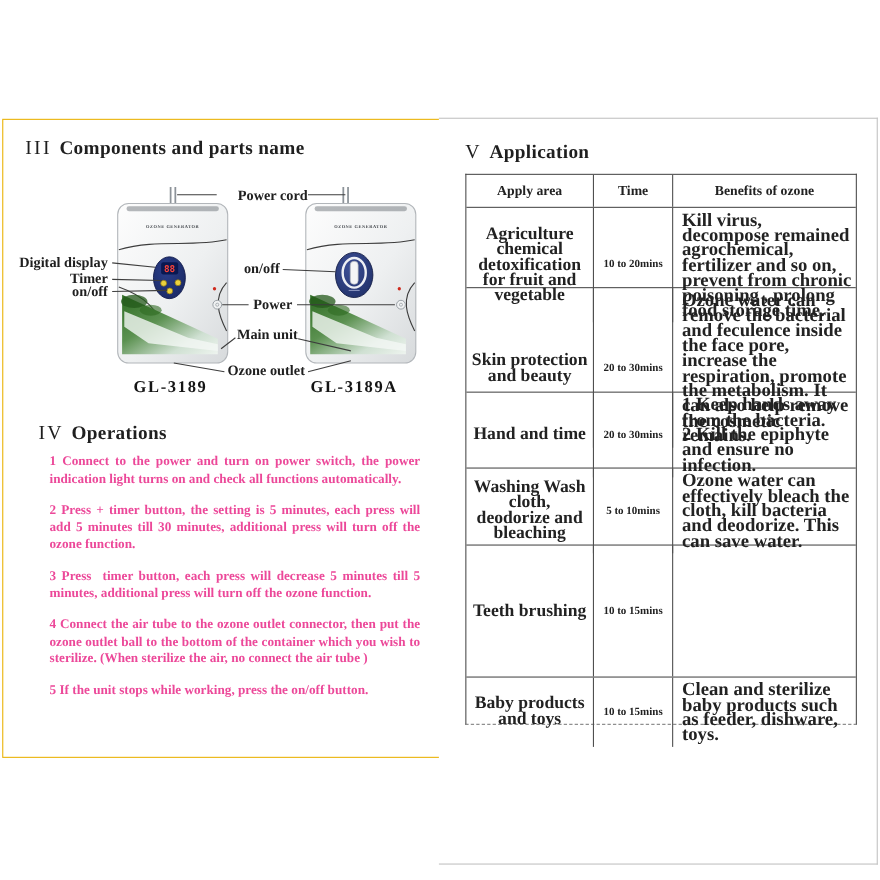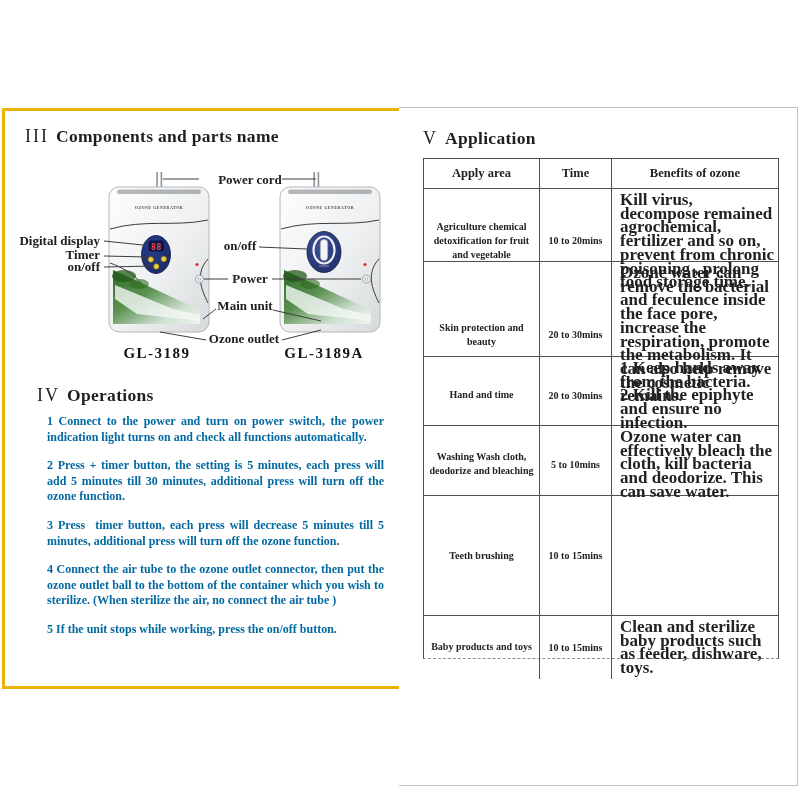--- a/index.html
+++ b/index.html
@@ -1,45 +1,45 @@
 <!DOCTYPE html>
 <html><head>
 <meta charset="utf-8">
 <style>
   html,body{margin:0;padding:0;background:#fff;}
   .canvas{position:relative;width:800px;height:800px;background:#fff;overflow:hidden;
           font-family:"Liberation Serif","DejaVu Serif",serif;color:#2b2b2b;}
   .page{position:absolute;background:#fff;box-sizing:border-box;}
-  .page-left{left:2px;top:108px;width:467px;height:581px;border:3px solid #eab308;}
+  .page-left{left:2px;top:108px;width:467px;height:581px;border:1px solid #eab308;}
   .page-right{left:399px;top:107px;width:399px;height:679px;border:1px solid #c2c2c2;border-left:none;}
   .sec-head{position:absolute;left:20px;white-space:nowrap;font-weight:bold;font-size:17.5px;
             letter-spacing:.3px;color:#1f1f1f;}
   .sec-head .numeral{font-weight:400;font-size:18px;margin-right:7px;letter-spacing:2px;}
   .head-3{top:15px;}
   .head-4{top:274px;margin-left:12px;}
   .head-5{left:24px;top:20px;}
   .steps{position:absolute;left:42px;top:303px;width:337px;font-size:12px;font-weight:bold;
-         line-height:15.6px;text-align:justify;color:#0369a1;}
+         line-height:15.6px;text-align:justify;color:#ec4899;}
   .steps p{margin:0 0 13px 0;}
   .diagram{position:absolute;left:0;top:52px;width:396px;height:214px;font-family:inherit;}
   .lbl{font-size:13px;font-weight:bold;fill:#202020;}
   .model{font-size:15px;font-weight:bold;letter-spacing:1.5px;fill:#141414;}
   .leader{stroke:#3d3d3d;stroke-width:1;fill:none;}
   .tbl{position:absolute;left:24px;top:50px;width:356px;box-sizing:border-box;
        border:1px solid #4f4f4f;border-bottom:1px dashed #8f8f8f;}
   .trow{display:grid;grid-template-columns:116px 72px 166px;box-sizing:border-box;
         border-bottom:1px solid #4f4f4f;}
   .trow:last-child{border-bottom:none;}
   .h-head{height:30px;} .h-r1{height:73px;} .h-r2{height:95px;} .h-r3{height:69px;}
   .h-r4{height:70px;} .h-r5{height:120px;} .h-r6{height:42px;}
   .cell{box-sizing:border-box;display:flex;align-items:center;justify-content:center;
         text-align:center;padding:2px 4px;color:#222;}
   .b-r{border-right:1px solid #4f4f4f;}
   .c-head{font-weight:bold;font-size:12.5px;}
-  .c-area{font-size:10px;font-weight:bold;line-height:14px;}
+  .c-area{font-size:16px;font-weight:bold;line-height:14px;}
   .c-time{font-size:10px;font-weight:bold;}
   .c-ben{justify-content:flex-start;text-align:left;font-size:17px;font-weight:bold;
          line-height:13.7px;padding:4px 4px 4px 8px;white-space:pre-line;}
 </style>
 </head>
 <body>
 
 <div class="canvas">
 
   <div class="page page-left">

